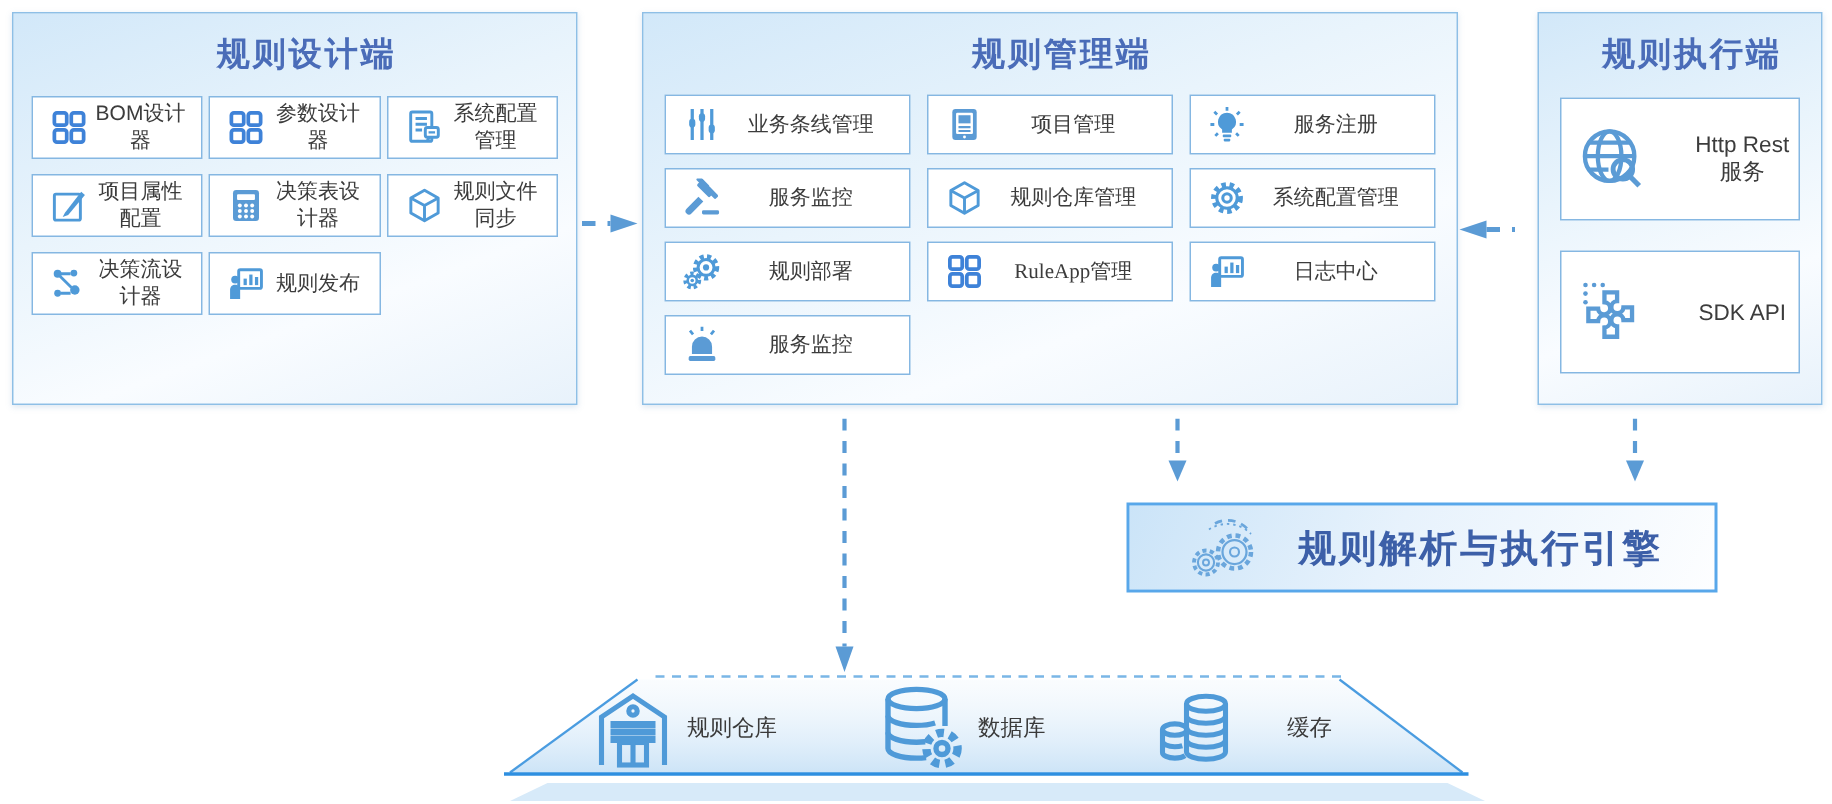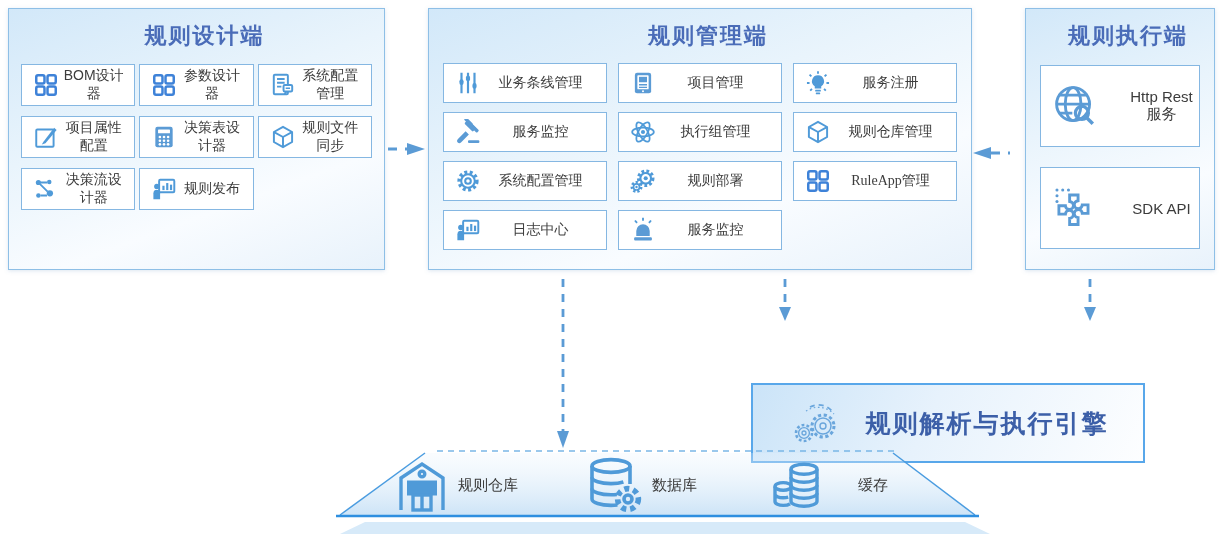--- a/index.html
+++ b/index.html
@@ -25,24 +25,24 @@
         height:40px;padding:0 6px 0 11px;}
   #panel-manage .item{height:38px;font-family:Liberation Serif, serif;}
   #panel-execute .item{height:80px;gap:32px;}
   .item .ic{flex:0 0 auto;width:26px;height:26px;}
   .item .ic svg{width:100%;height:100%;display:block;}
   #panel-execute .item .ic{width:46px;height:46px;}
   .item .lbl{flex:1;text-align:center;font-size:14px;color:#3c3c3c;}
   #panel-execute .item .lbl{font-size:15px;}
 
   
-  #engine{position:absolute;left:751px;top:335px;width:394px;height:80px;
+  #engine{position:absolute;left:751px;top:335px;width:394px;height:60px;
           border:2px solid #58a7ea;box-sizing:border-box;
           background:linear-gradient(115deg,#cbe4f8 0%,#e7f2fc 45%,#fdfeff 100%);
-          display:flex;align-items:center;justify-content:center;gap:18px;margin-top:48px;}
+          display:flex;align-items:center;justify-content:center;gap:18px;}
   #engine .eng-ic{width:60px;height:50px;}
   #engine .eng-ic svg{width:100%;height:100%;display:block;}
   #engine .eng-title{font-size:25px;font-weight:bold;color:#3c5fa8;letter-spacing:2px;}
 
   
   .arrow{position:absolute;}
 
   
   #platform-svg{position:absolute;left:330px;top:445px;}
   .pf-item{position:absolute;top:455px;height:60px;display:flex;align-items:center;gap:10px;}
@@ -213,31 +213,20 @@
           <span class="ic">
             <svg viewBox="0 0 24 24" fill="#5b9bd5">
               <rect x="8" y="1" width="9" height="3.2" rx="1" transform="rotate(45 12.5 2.6)"></rect>
               <rect x="13.5" y="7" width="9" height="3.2" rx="1" transform="rotate(45 18 8.6)"></rect>
               <rect x="8.6" y="4" width="11" height="4.6" rx="1" transform="rotate(45 14.1 6.3)"></rect>
               <path d="M9.8 11.2l3 3-7.3 7.4a2.12 2.12 0 11-3-3z"></path>
               <rect x="12" y="19.6" width="10.5" height="2.6" rx="0.9"></rect>
             </svg>
           </span>
           <span class="lbl">服务监控</span>
-        </div>
-        <div class="item">
-          <span class="ic">
-            <svg viewBox="0 0 24 24" fill="none" stroke="#4f9ad8" stroke-width="1.6">
-              <ellipse cx="12" cy="12" rx="10" ry="4.1"></ellipse>
-              <ellipse cx="12" cy="12" rx="10" ry="4.1" transform="rotate(60 12 12)"></ellipse>
-              <ellipse cx="12" cy="12" rx="10" ry="4.1" transform="rotate(120 12 12)"></ellipse>
-              <circle cx="12" cy="12" r="1.9" fill="#4f9ad8" stroke="none"></circle>
-            </svg>
-          </span>
-          <span class="lbl">执行组管理</span>
         </div>
         <div class="item">
           <span class="ic">
             <svg viewBox="0 0 24 24" fill="none" stroke="#4f9ad8" stroke-width="1.8" stroke-linejoin="round">
               <path d="M12 2.6l8.4 4.8v9.2L12 21.4l-8.4-4.8V7.4z"></path>
               <path d="M12 12v9.2M12 12l8.2-4.5M12 12L3.8 7.5"></path>
             </svg>
           </span>
           <span class="lbl">规则仓库管理</span>
         </div>

